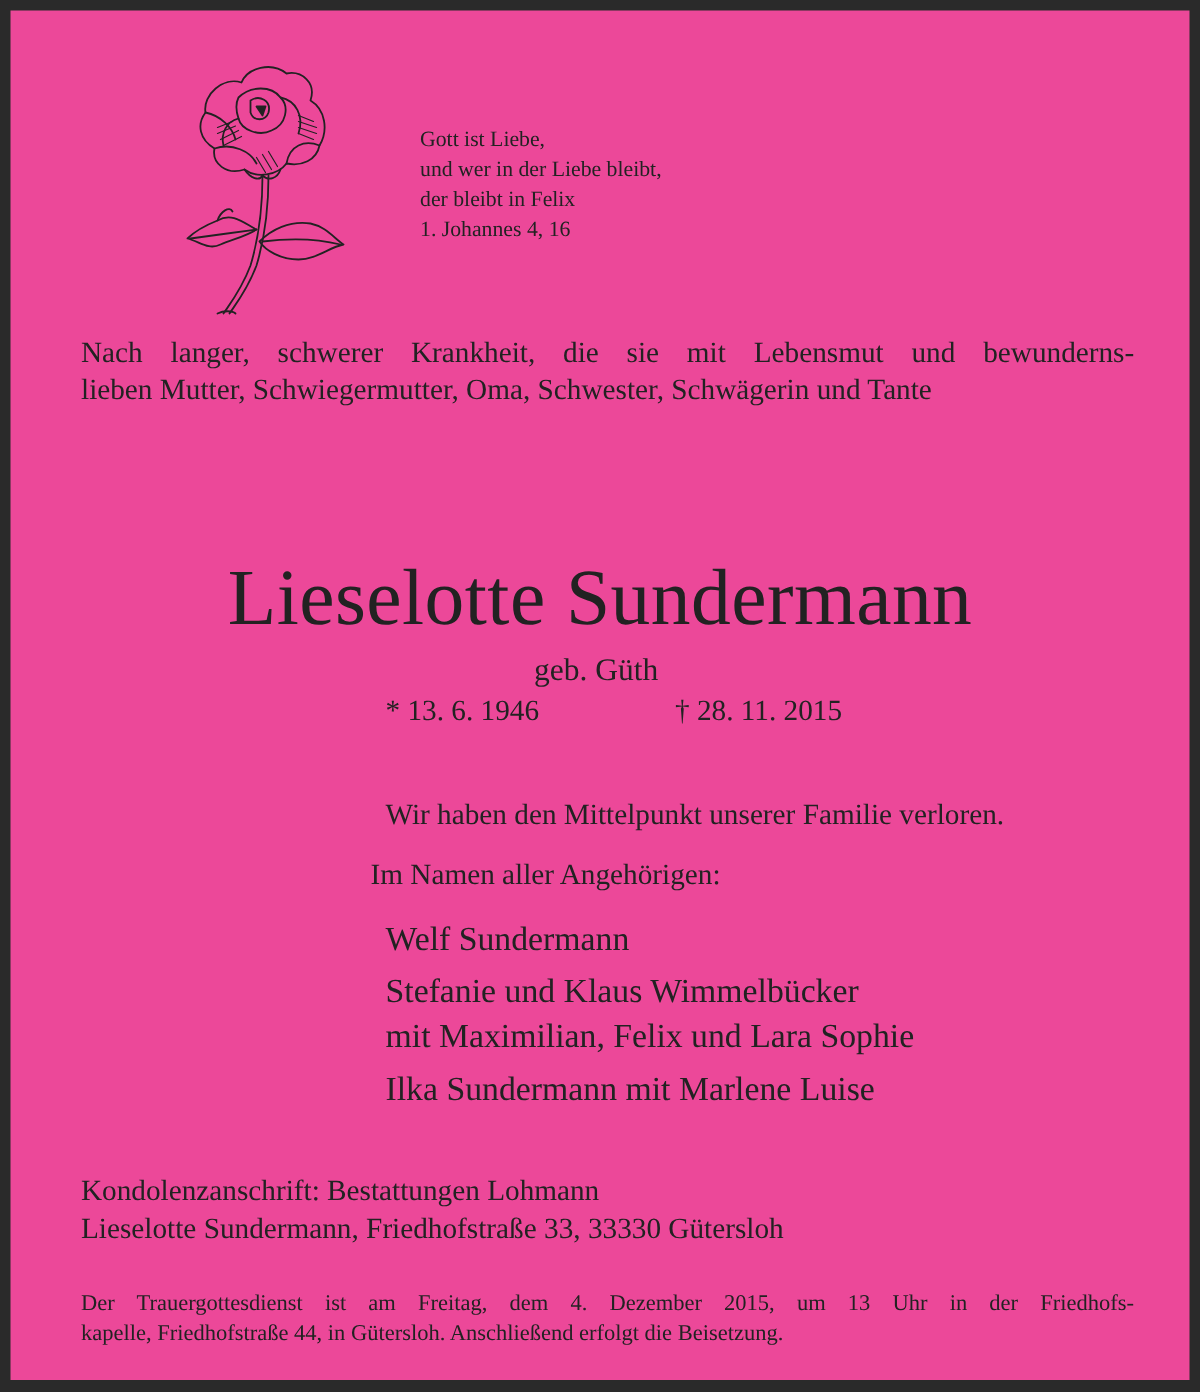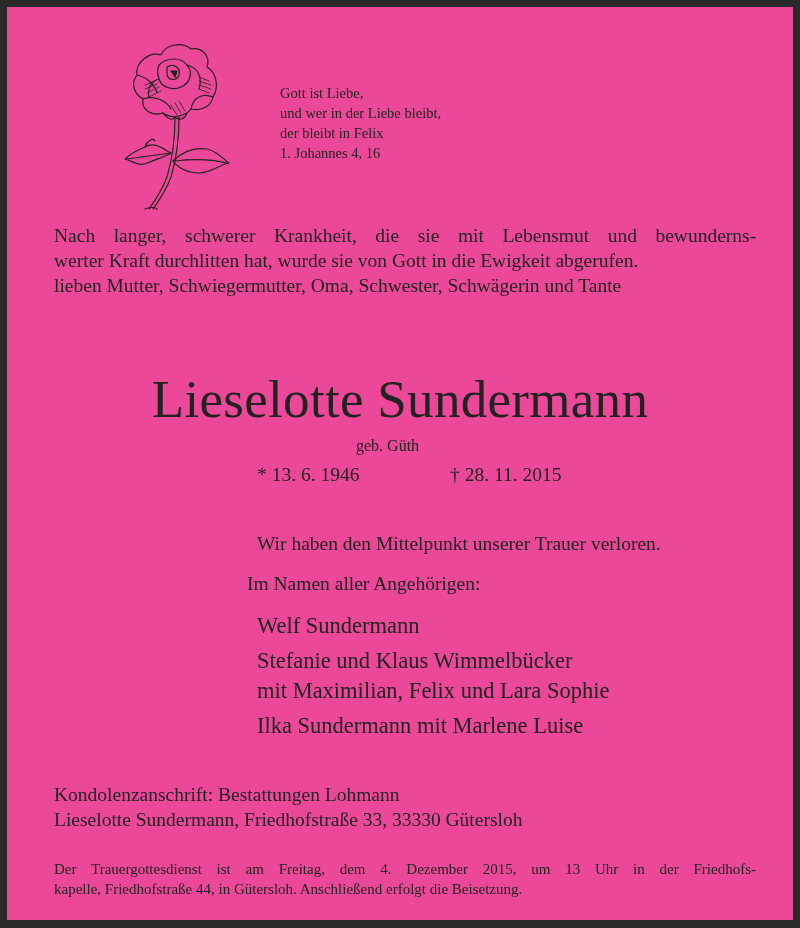--- a/index.html
+++ b/index.html
@@ -25,21 +25,21 @@
       position: absolute; left: 47px; top: 216px; width: 702px;
       font-size: 19.5px; line-height: 25px;
       text-align: justify;
     }
     .intro .line { display: block; text-align: justify; text-align-last: justify; white-space: nowrap; }
     .intro .line.last { text-align-last: left; }
     .name {
       left: 0; width: 786px; top: 362px; text-align: center;
       font-size: 53px; line-height: 60px; letter-spacing: 0.3px;
     }
-    .geb { left: 349px; top: 427px; font-size: 16px; line-height: 24px; text-align: right; }
+    .geb { left: 349px; top: 427px; font-size: 21px; line-height: 24px; text-align: right; }
     .birth { left: 250px; top: 456px; font-size: 19.5px; line-height: 24px; }
     .death { left: 443px; top: 456px; font-size: 19.5px; line-height: 24px; }
     .loss { left: 250px; top: 525px; font-size: 19.5px; line-height: 24px; }
     .namen { left: 240px; top: 565px; font-size: 19.5px; line-height: 24px; }
     .mourners { position: absolute; left: 250px; top: 604px; font-size: 22.5px; }
     .mourner { display: block; white-space: nowrap; }
     .m1 { line-height: 30px; margin-bottom: 5px; }
     .m2 { line-height: 30px; }
     .m3 { line-height: 30px; margin-bottom: 5px; }
     .m4 { line-height: 30px; }
@@ -92,30 +92,29 @@
 
   <div class="abs verse">
     <div>Gott ist Liebe,</div>
     <div>und wer in der Liebe bleibt,</div>
     <div>der bleibt in Felix</div>
     <div>1. Johannes 4, 16</div>
   </div>
 
   <div class="intro">
     <span class="line" style="display: block; word-spacing: 13.6667px;">Nach langer, schwerer Krankheit, die sie mit Lebensmut und bewunderns-</span>
-    <span class="line last">werter Kraft durchlitten hat, wurde sie von Gott in die Ewigkeit abgerufen.</span>
     <span class="line last">lieben Mutter, Schwiegermutter, Oma, Schwester, Schwägerin und Tante</span>
   </div>
 
   <div class="abs name">Lieselotte Sundermann</div>
   <div class="abs geb">geb. Güth</div>
   <div class="abs birth">* 13. 6. 1946</div>
   <div class="abs death">† 28. 11. 2015</div>
 
-  <div class="abs loss">Wir haben den Mittelpunkt unserer Trauer verloren.</div>
+  <div class="abs loss">Wir haben den Mittelpunkt unserer Familie verloren.</div>
   <div class="abs namen">Im Namen aller Angehörigen:</div>
 
   <div class="mourners">
     <span class="mourner m1">Welf Sundermann</span>
     <span class="mourner m2">Stefanie und Klaus Wimmelbücker</span>
     <span class="mourner m3">mit Maximilian, Felix und Lara Sophie</span>
     <span class="mourner m4">Ilka Sundermann mit Marlene Luise</span>
   </div>
 
   <div class="abs cond">

